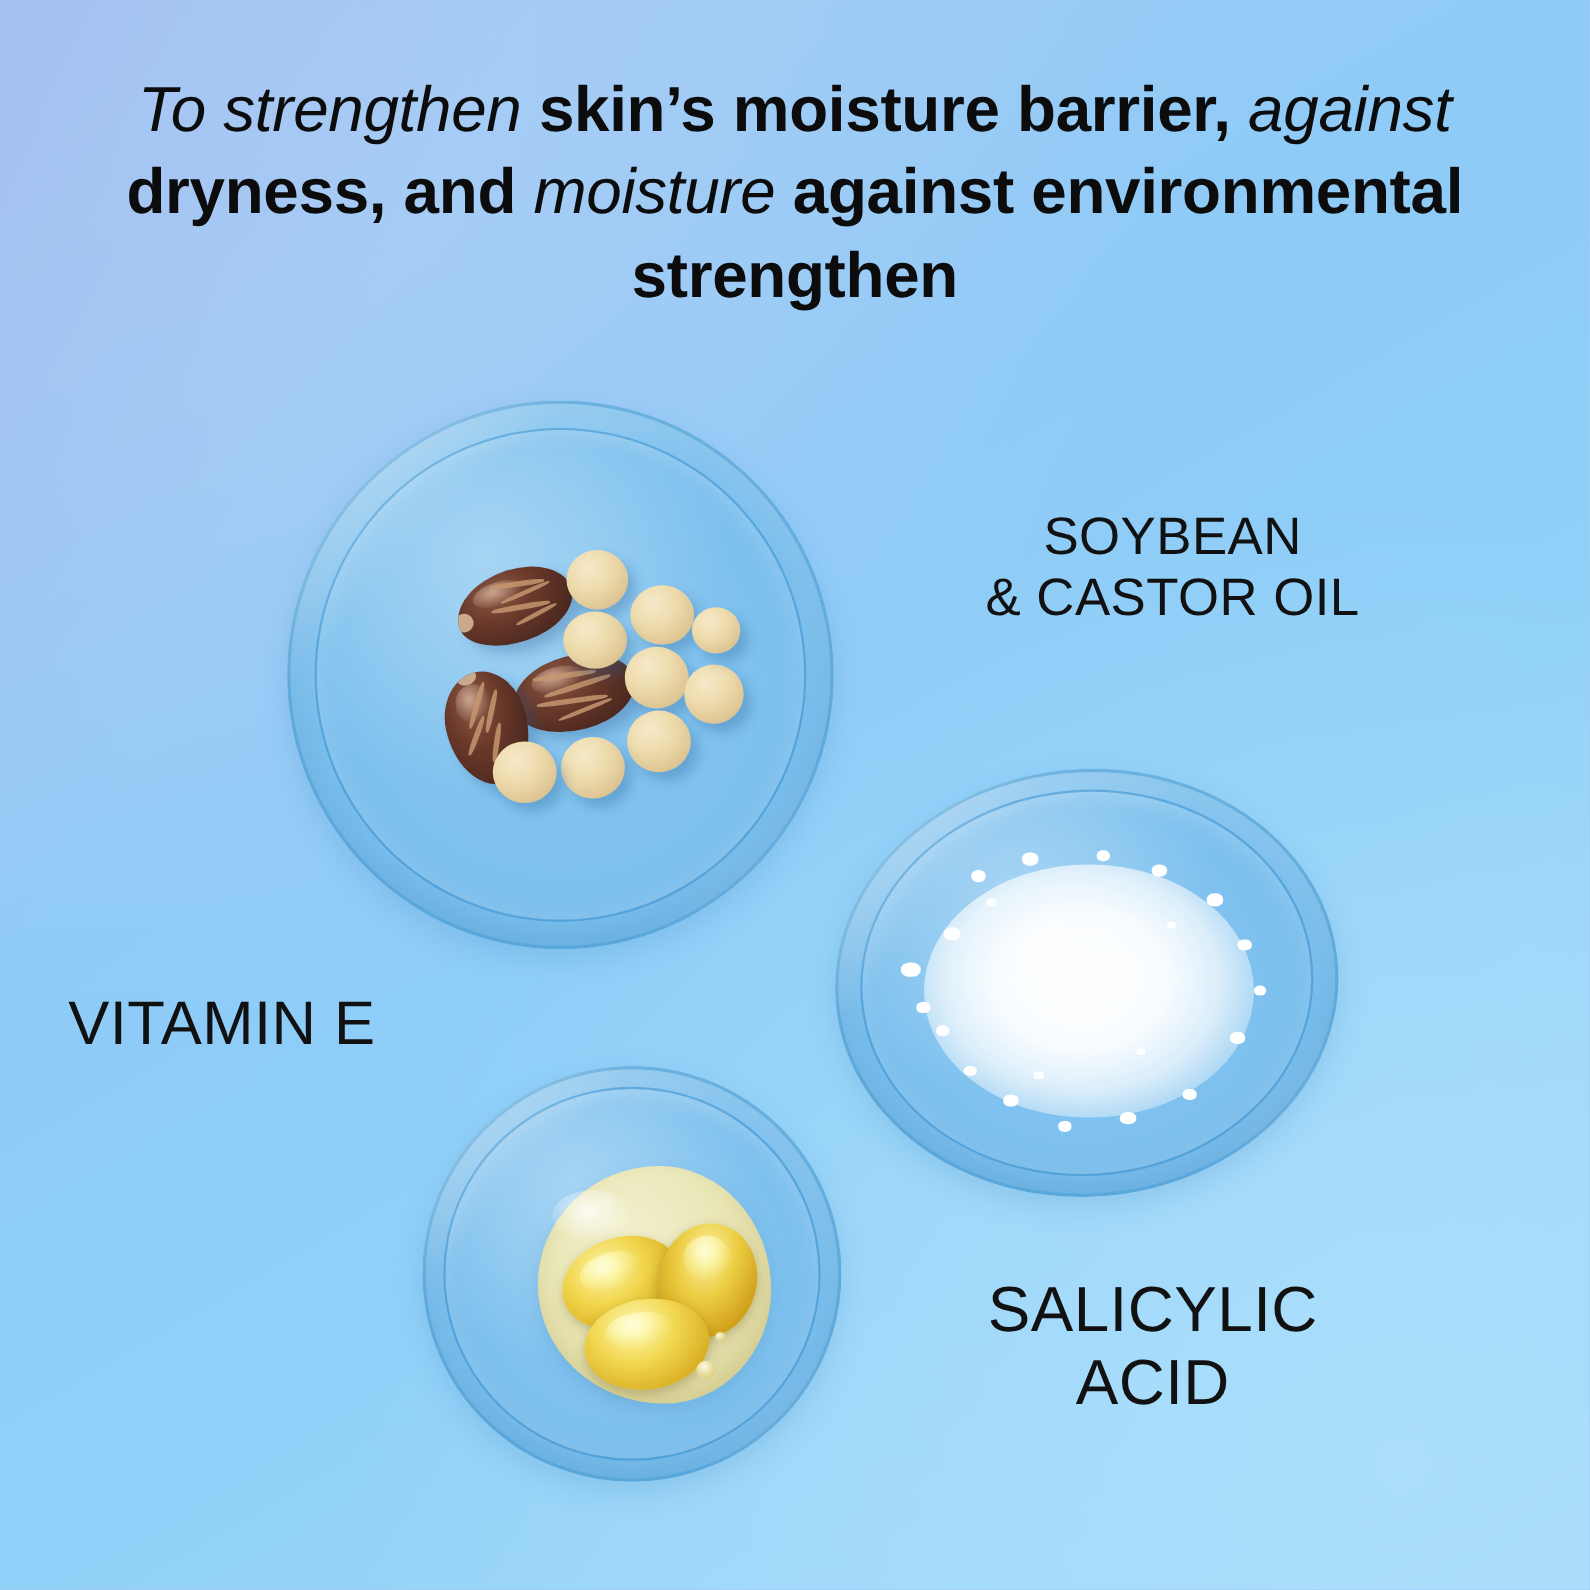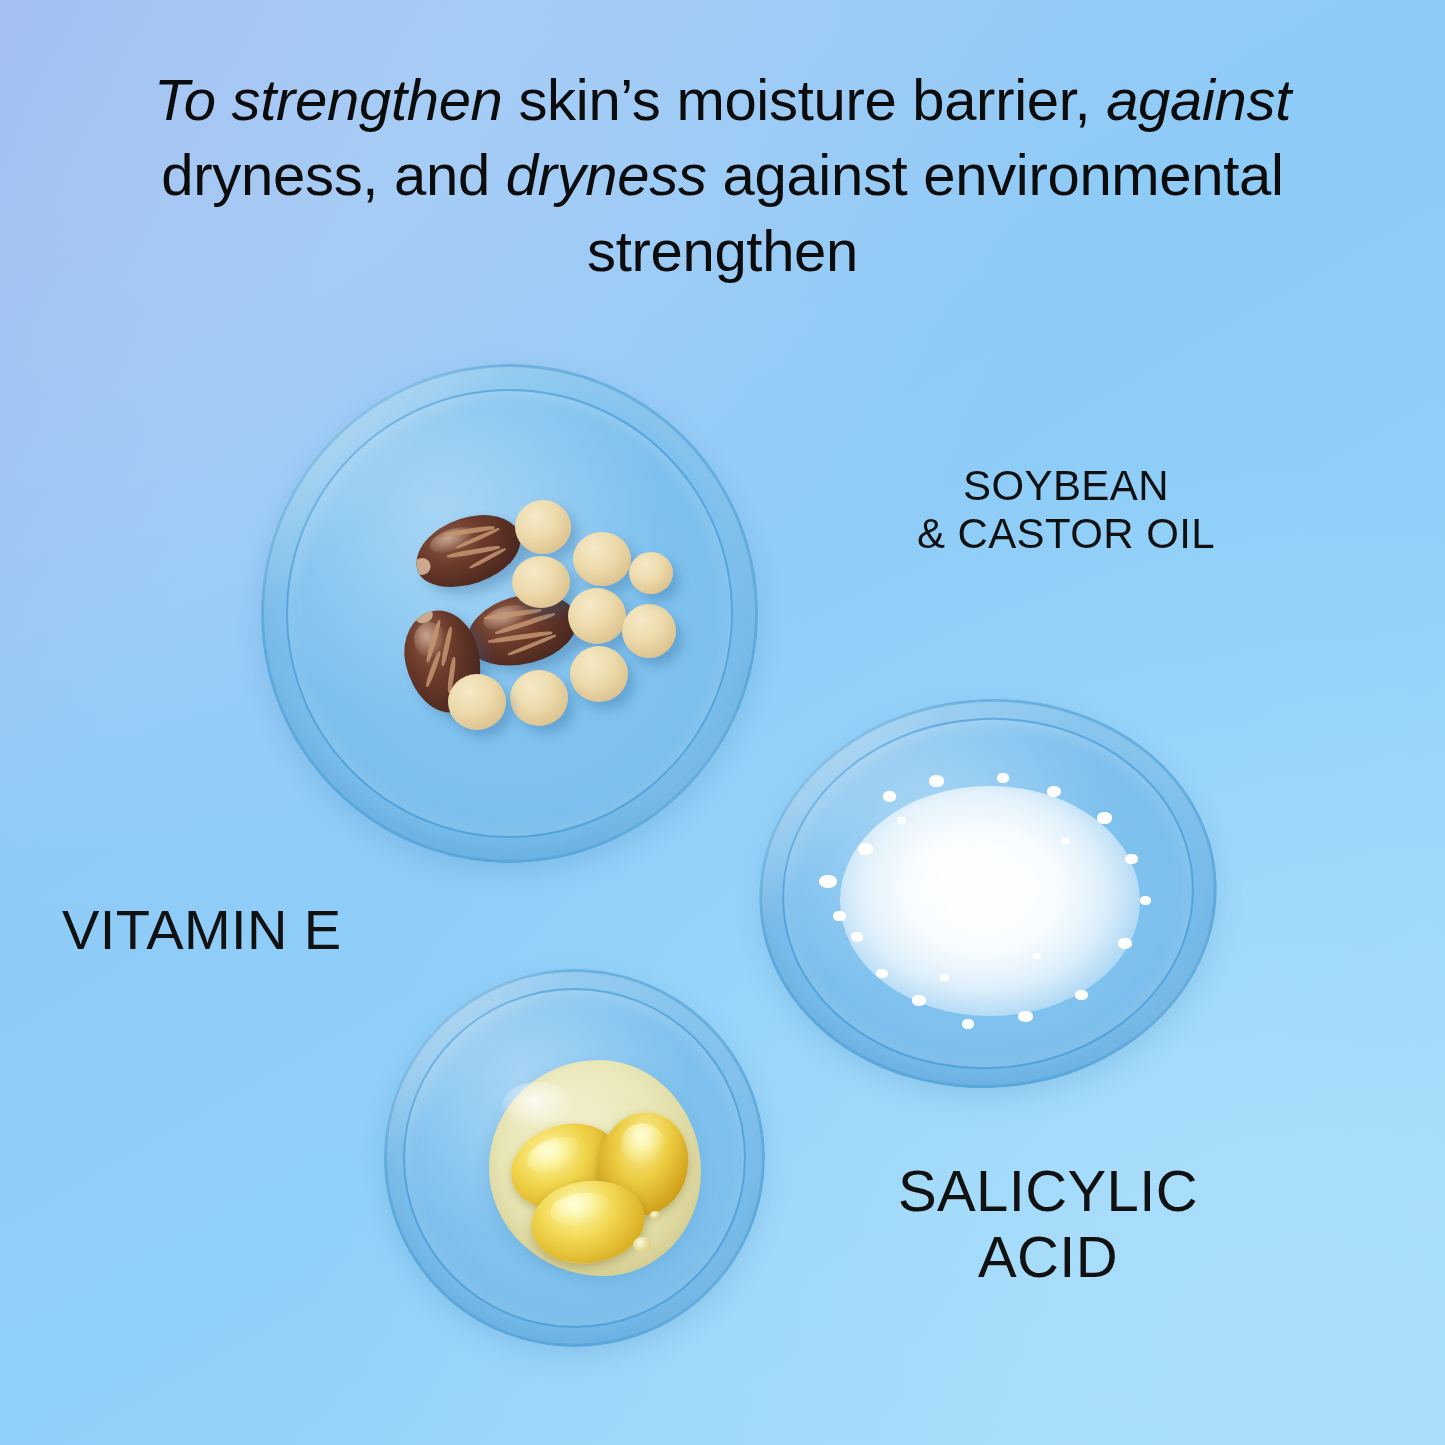--- a/index.html
+++ b/index.html
@@ -26,32 +26,32 @@
   
   #headline {
     position:absolute; left:0; top:62px; width:1445px;
     text-align:center;
     font-size:58px; line-height:1.30;
     color:#0c0c0c;
     letter-spacing:-.3px;
     padding:0 70px;
   }
   #headline b { font-weight:400; font-style:italic; }
-  #headline span.reg { font-weight:400; font-style:normal; }
+  #headline span.reg { font-weight:700; font-style:normal; }
 
   
   .label {
     position:absolute;
     color:#111;
     font-weight:400;
     letter-spacing:.4px;
     line-height:1.14;
     white-space:pre-line;
   }
-  #label-soy   { left:806px; top:462px;  width:520px; text-align:center; font-size:42px; }
+  #label-soy   { left:806px; top:462px;  width:520px; text-align:center; font-size:48px; }
   #label-vite  { left:62px;  top:898px;  width:420px; text-align:left;   font-size:56px; }
   #label-sal   { left:838px; top:1158px; width:420px; text-align:center; font-size:58px; }
 
   
   .dish { position:absolute; border-radius:50%; }
   .dish .glass {
     position:absolute; inset:0; border-radius:50%;
     background:
       radial-gradient(circle at 36% 28%, rgba(255,255,255,.30) 0%, rgba(255,255,255,0) 46%),
       radial-gradient(circle at 50% 50%, #87c6f0 0%, #7cc0ee 62%, #74bcec 86%, #6fb8ea 100%);
@@ -145,21 +145,21 @@
   .capsule .cap-hi {
     position:absolute; border-radius:50%;
     background:radial-gradient(ellipse at 40% 30%, rgba(255,255,220,.92) 0%, rgba(255,255,190,.35) 45%, rgba(255,255,190,0) 72%);
   }
 </style>
 </head>
 <body>
 
 <div id="bg"></div>
 
-<div id="headline" style="color: rgb(12, 12, 12);"><b>To strengthen</b><span class="reg"> skin’s moisture barrier, </span><b>against</b><span class="reg"> dryness, and </span><b>dryness</b><span class="reg"> against environmental strengthen</span></div>
+<div id="headline" style="color: rgb(12, 12, 12);"><b>To strengthen</b><span class="reg"> skin’s moisture barrier, </span><b>against</b><span class="reg"> dryness, and </span><b>moisture</b><span class="reg"> against environmental strengthen</span></div>
 
 <div class="dish" id="dish-soy">
   <div class="glass"></div>
   <div class="ring"></div>
   <div class="rim-hi"></div>
 </div>
 
 <div id="soy-group">
 
   <div class="castor" style="left:24px;  top:18px;  width:108px; height:66px;  border-radius:52% 48% 50% 50% / 55% 50% 50% 45%; transform:rotate(-18deg);">

